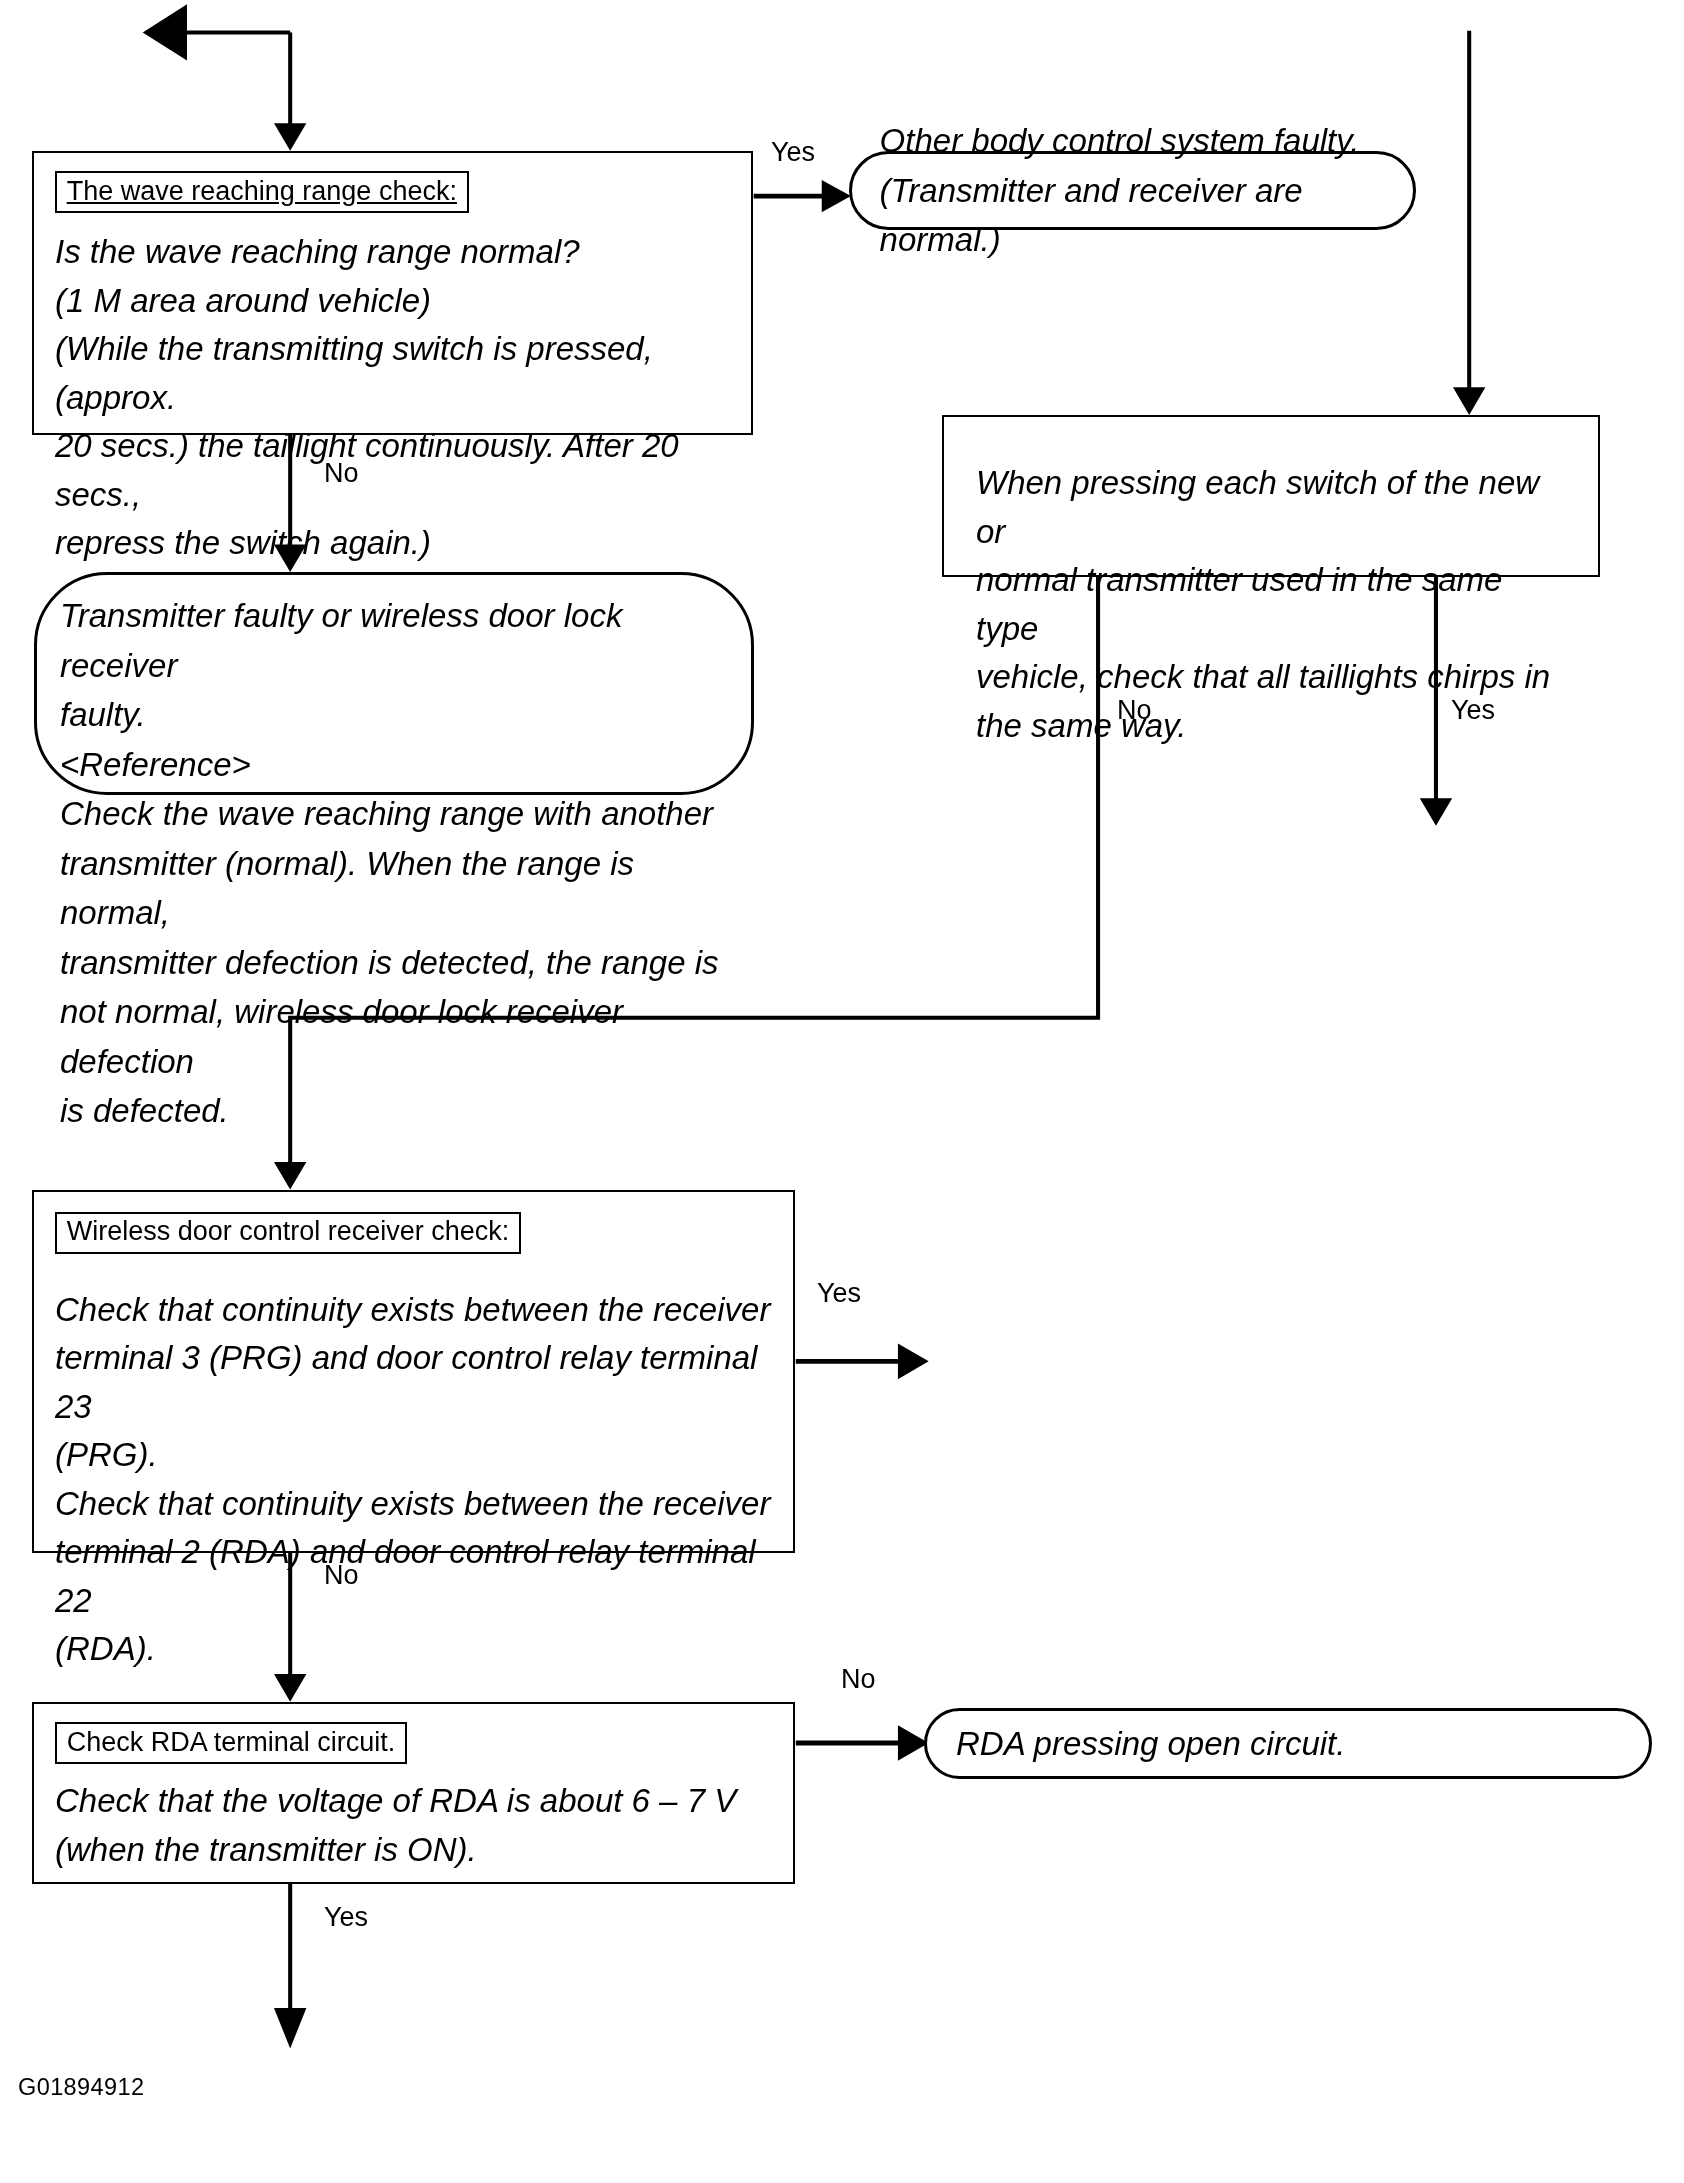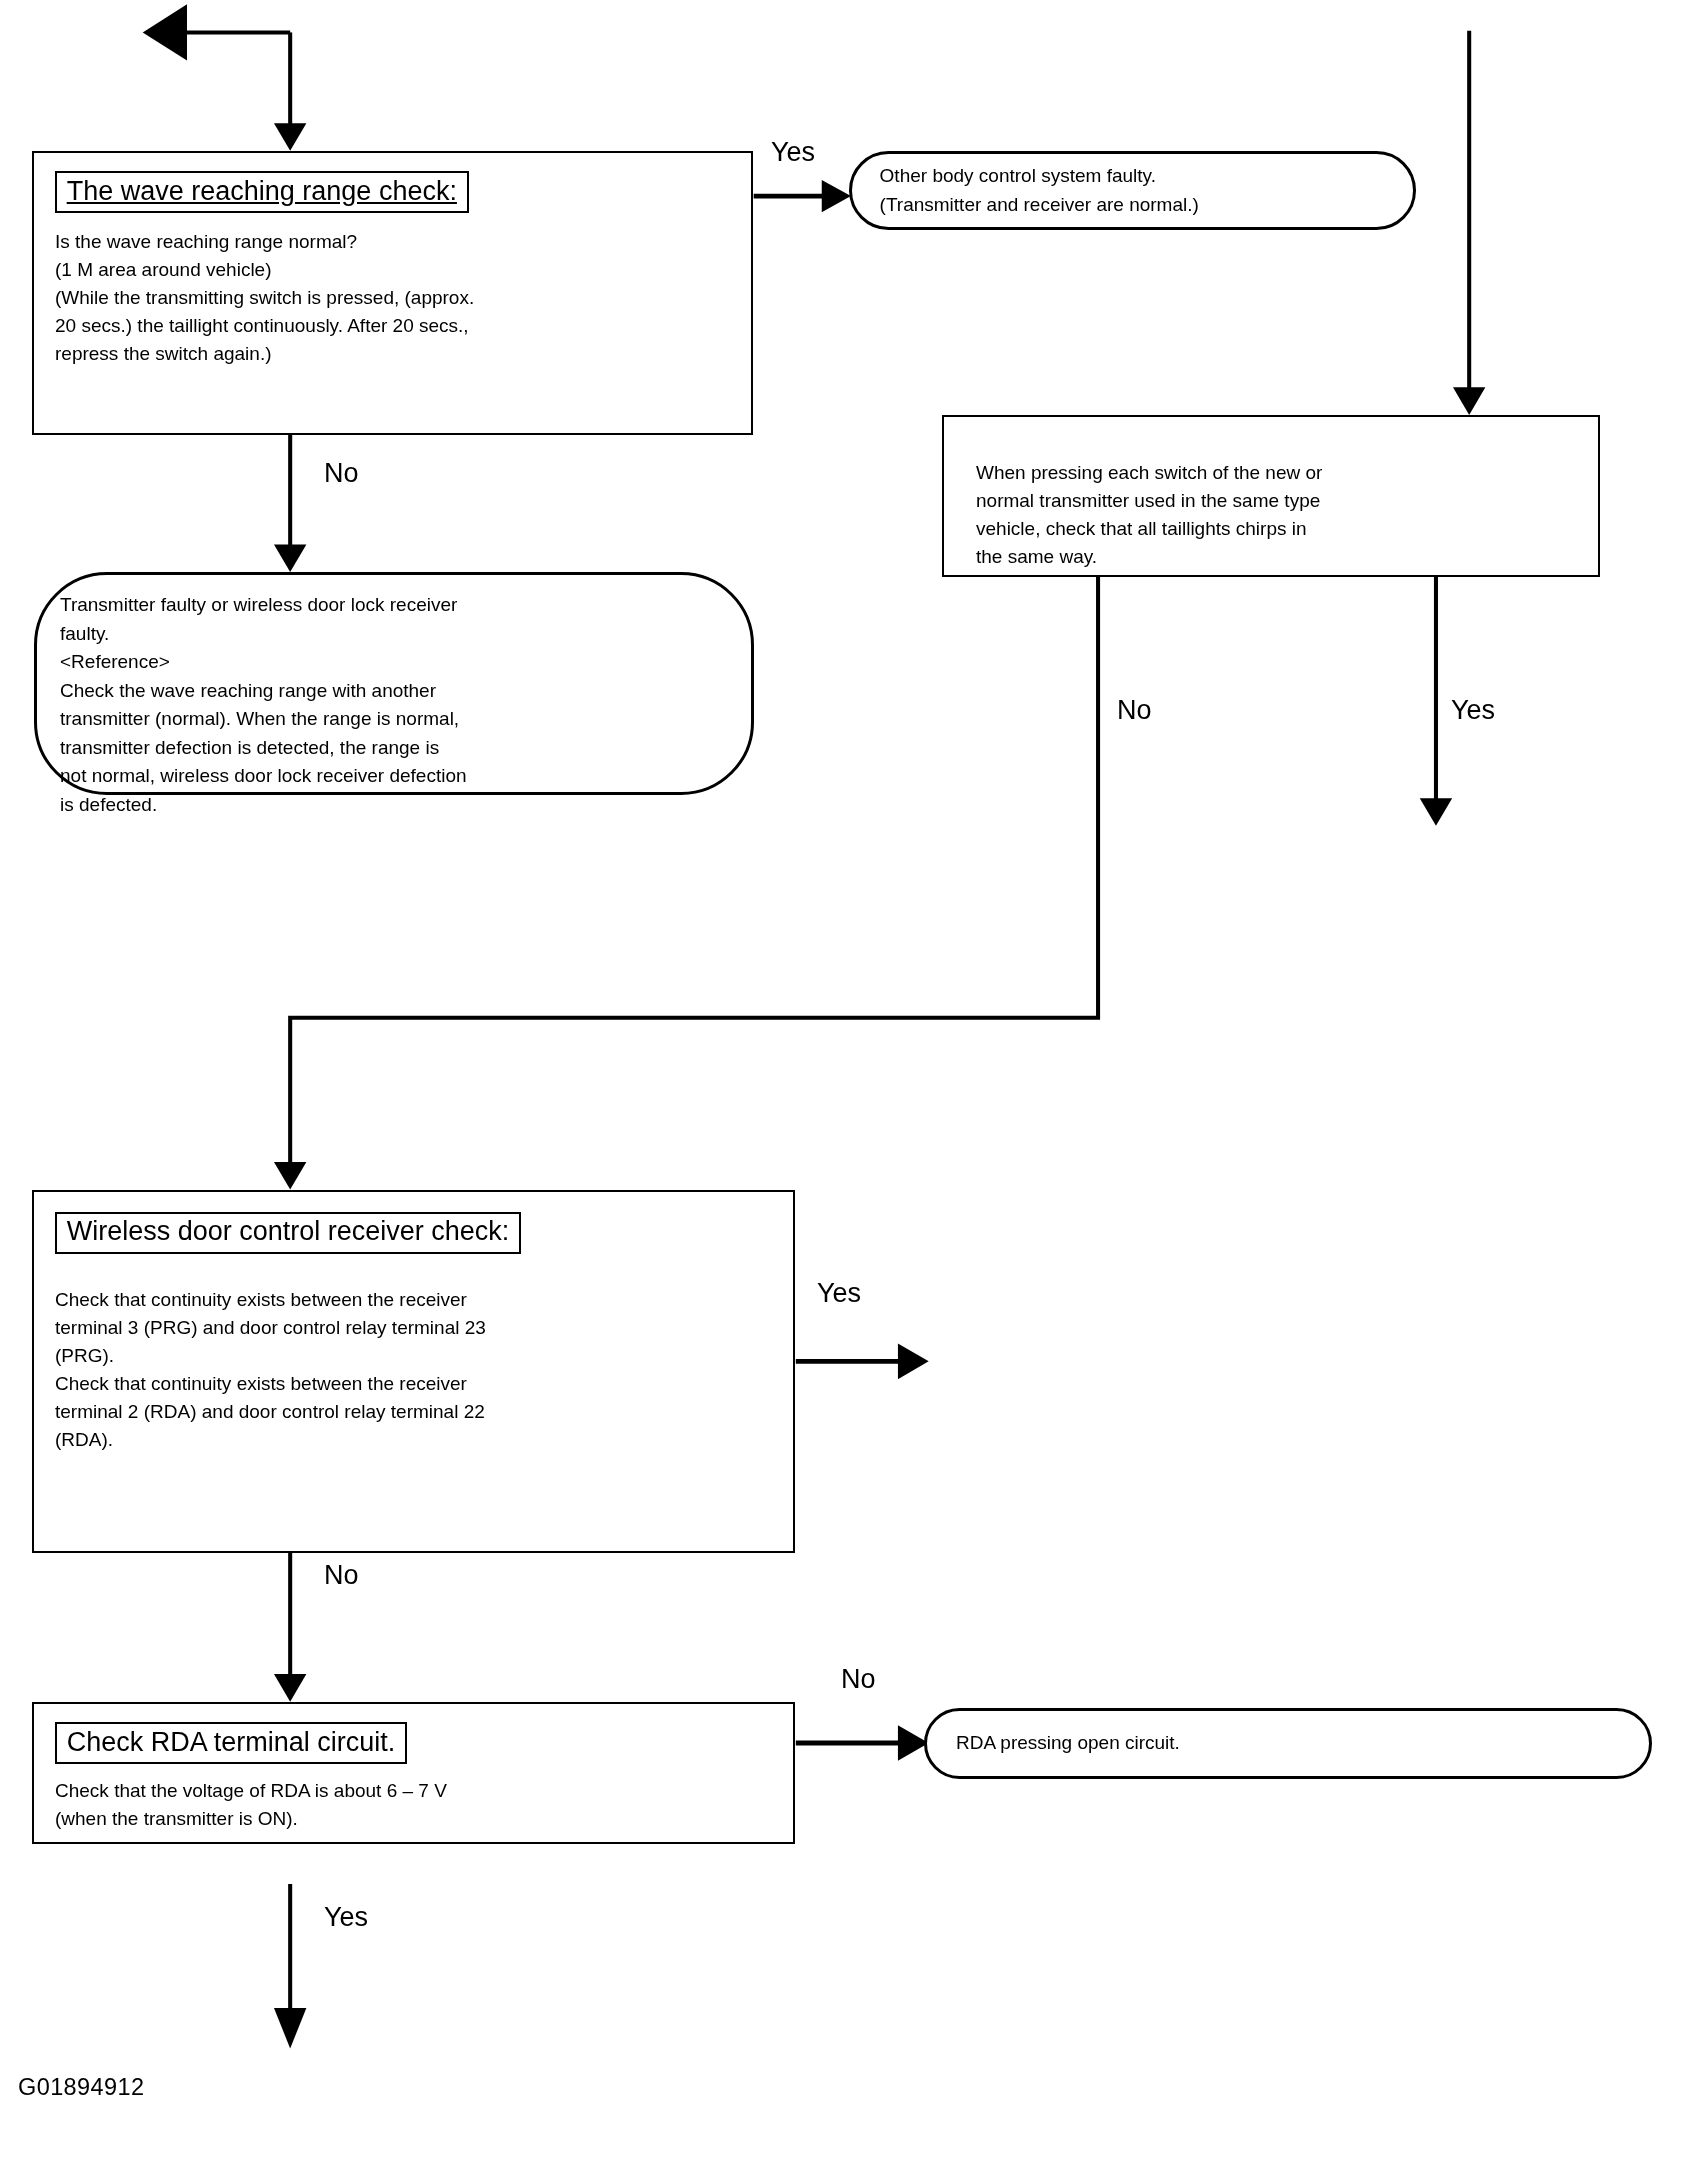--- a/index.html
+++ b/index.html
@@ -43,23 +43,24 @@
   }
   .title-box {
     display: inline-block;
     border: 2.4px solid #000;
     padding: 4.9px 9.7px 6.5px 9.7px;
     font-size: 27px;
     line-height: 1.0;
     white-space: nowrap;
   }
   .ptext {
-    font-size: 19px;
+    font-size: 33px;
     line-height: 1.47;
     white-space: pre-line;
+    font-style: italic;
   }
   .stadium .ptext {
     line-height: 1.5;
   }
   .label {
     position: absolute;
     font-size: 27px;
     line-height: 1;
     white-space: nowrap;
   }
@@ -89,21 +90,21 @@
                           display: flex; align-items: center; justify-content: center; }
 
   #node-wireless-recv    { left: 32px;   top: 1190px; width: 763px; height: 363px; }
   #node-wireless-recv .inner { padding: 19.5px 21px 0 21px; }
   #node-wireless-recv .title-box { margin-bottom: 32px; }
 
   #node-wire-harness     { left: 924px; top: 1325px; width: 728px; height: 73px;
                           display: flex; align-items: center; }
   #node-wire-harness .inner { padding: 0 29px; }
 
-  #node-check-rda        { left: 32px;   top: 1702px; width: 763px; height: 142px; }
+  #node-check-rda        { left: 32px;   top: 1702px; width: 763px; height: 182px; }
   #node-check-rda .inner { padding: 18px 21px 0 21px; }
   #node-check-rda .title-box { margin-bottom: 13px; }
 
   #node-rda-open         { left: 924px; top: 1708px; width: 728px; height: 71px;
                           display: flex; align-items: center; }
   #node-rda-open .inner  { padding: 0 29px; }
 
   
   #lbl-yes-1 { left: 771px;  top: 139px; }
   #lbl-no-1  { left: 324px;  top: 460px; }

